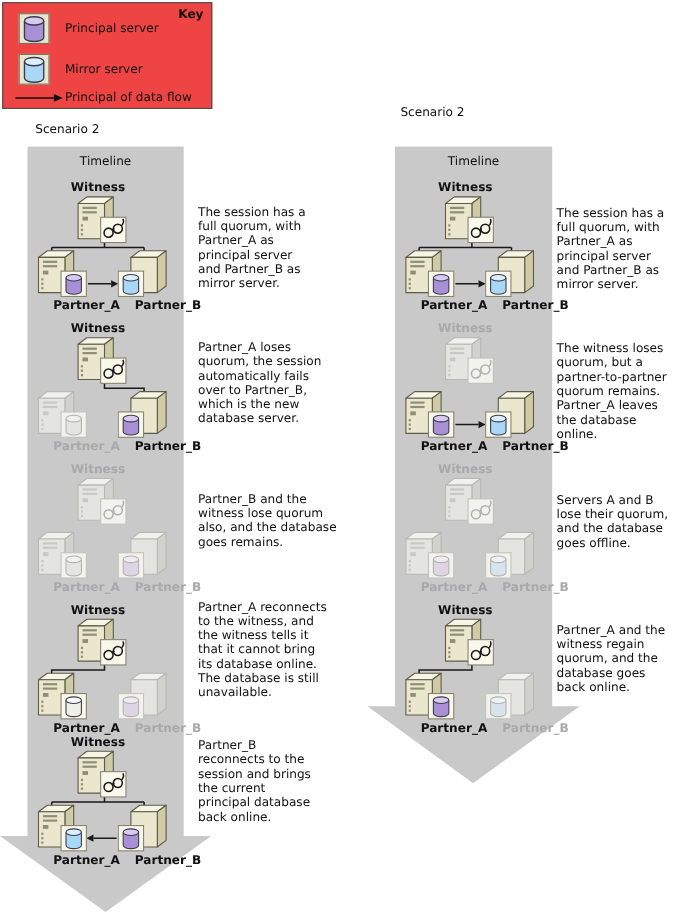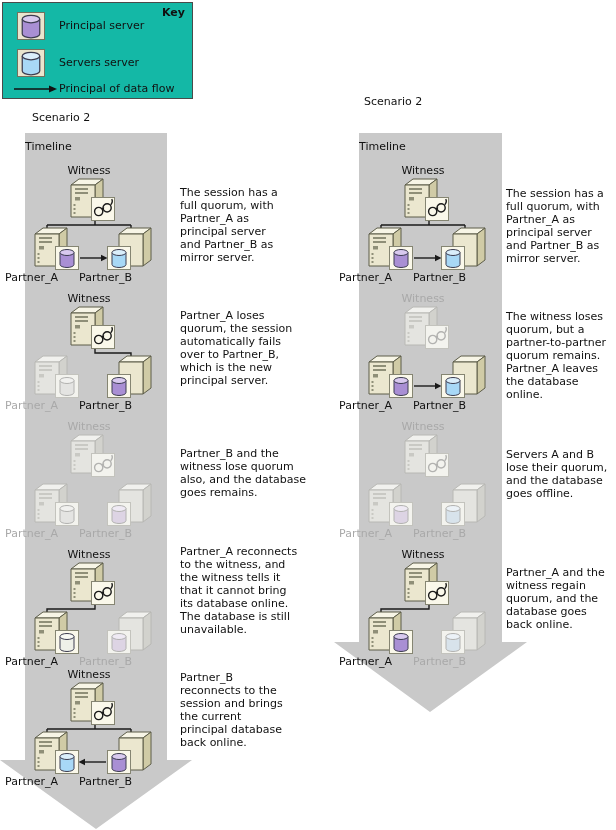--- a/index.html
+++ b/index.html
@@ -1,38 +1,38 @@
 <!DOCTYPE html>
 <html style="--principal: #a98fd4; --principal_top: #d8c9ef; --mirror: #a8d8f6; --mirror_top: #daeefb; --timeline_gray: #c9c9c9;"><head>
 <meta charset="utf-8">
 <style>
   html,body{margin:0;padding:0;}
   body{
     width:616px;height:830px;position:relative;background:#fff;overflow:hidden;
     font-family:"DejaVu Sans","Liberation Sans",sans-serif;color:#111;
   }
   
-  .key{position:absolute;left:2px;top:2px;width:189px;height:95px;border:1px solid #4a4a4a;background:#14b8a6;}
+  .key{position:absolute;left:2px;top:2px;width:189px;height:95px;border:1px solid #4a4a4a;background:#ef4444;}
   .key-title{position:absolute;right:7px;top:3px;font-size:11px;font-weight:bold;}
   .key-icon{position:absolute;left:14px;width:26px;height:26px;border:1px solid #72725e;background:#e9e5ce;}
   .key-icon svg{display:block;}
   .key-label{position:absolute;left:56px;font-size:11px;line-height:13px;white-space:nowrap;}
   .key-arrow{position:absolute;}
   .key-arrow path{stroke:#111;stroke-width:1.4;fill:none;}
   .key-arrow polygon{fill:#111;}
   
   .sc-title{position:absolute;font-size:11px;white-space:nowrap;}
   .desc{position:absolute;font-size:11px;line-height:13px;white-space:pre-line;}
   
   .tl{position:absolute;background:var(--timeline_gray,#c9c9c9);}
-  .tl-label{position:absolute;top:7px;font-size:11px;color:#111;}
-  
-  .stage{position:absolute;width:170px;height:128px;}
+  .tl-label{position:absolute;top:7px;text-align:center;font-size:11px;color:#111;}
+  
+  .stage{position:absolute;width:170px;height:128px;font-weight:bold;}
   .wlabel{position:absolute;left:0;top:0;width:128px;text-align:center;font-size:11px;}
-  .plabel{position:absolute;top:107px;width:104px;text-align:left;font-size:11px;white-space:nowrap;}
+  .plabel{position:absolute;top:107px;width:104px;text-align:right;font-size:11px;white-space:nowrap;}
   .pa{left:-20px;} .pb{left:54px;}
   .gray-label{color:#a9a9a9;}
   .conn{position:absolute;left:0;top:0;}
   .conn .wire{stroke:#1a1a1a;stroke-width:1.4;fill:none;}
   .conn polygon{fill:#1a1a1a;}
   .srv{position:absolute;}
   .srv.w{left:44px;top:13px;}
   .srv.a{left:8px;top:62px;}
   .srv.b{left:82px;top:62px;}
   
@@ -107,21 +107,21 @@
     <svg width="26" height="26" viewBox="0 0 26 26">
         <use href="#cyl" transform="translate(13,13.5) scale(1.25)"></use>
       </svg>
   </div>
   <div class="key-label" style="top:16px">Principal server</div>
   <div class="key-icon active cyl-mirror" style="top:46px">
     <svg width="26" height="26" viewBox="0 0 26 26">
         <use href="#cyl" transform="translate(13,13.5) scale(1.25)"></use>
       </svg>
   </div>
-  <div class="key-label" style="top:53px">Servers server</div>
+  <div class="key-label" style="top:53px">Mirror server</div>
   <svg class="key-arrow" style="left:10px;top:80px" width="46" height="12">
     <path d="M1,6 L36,6"></path>
       <polygon points="36,2.5 44,6 36,9.5"></polygon>
   </svg>
   <div class="key-label" style="top:79px">Principal of data flow</div>
 </div>
 
 <div class="sc-title" style="left:32px;top:111px">Scenario 2</div>
 <div class="sc-title" style="left:364px;top:95px">Scenario 2</div>
 
@@ -307,21 +307,21 @@
 full quorum, with
 Partner_A as
 principal server
 and Partner_B as
 mirror server.</div>
 <div class="desc" style="left:180px;top:309px;width:140px">Partner_A loses
 quorum, the session
 automatically fails
 over to Partner_B,
 which is the new
-principal server.</div>
+database server.</div>
 <div class="desc" style="left:180px;top:447px;width:142px">Partner_B and the
 witness lose quorum
 also, and the database
 goes remains.</div>
 <div class="desc" style="left:180px;top:545px;width:140px">Partner_A reconnects
 to the witness, and
 the witness tells it
 that it cannot bring
 its database online.
 The database is still

